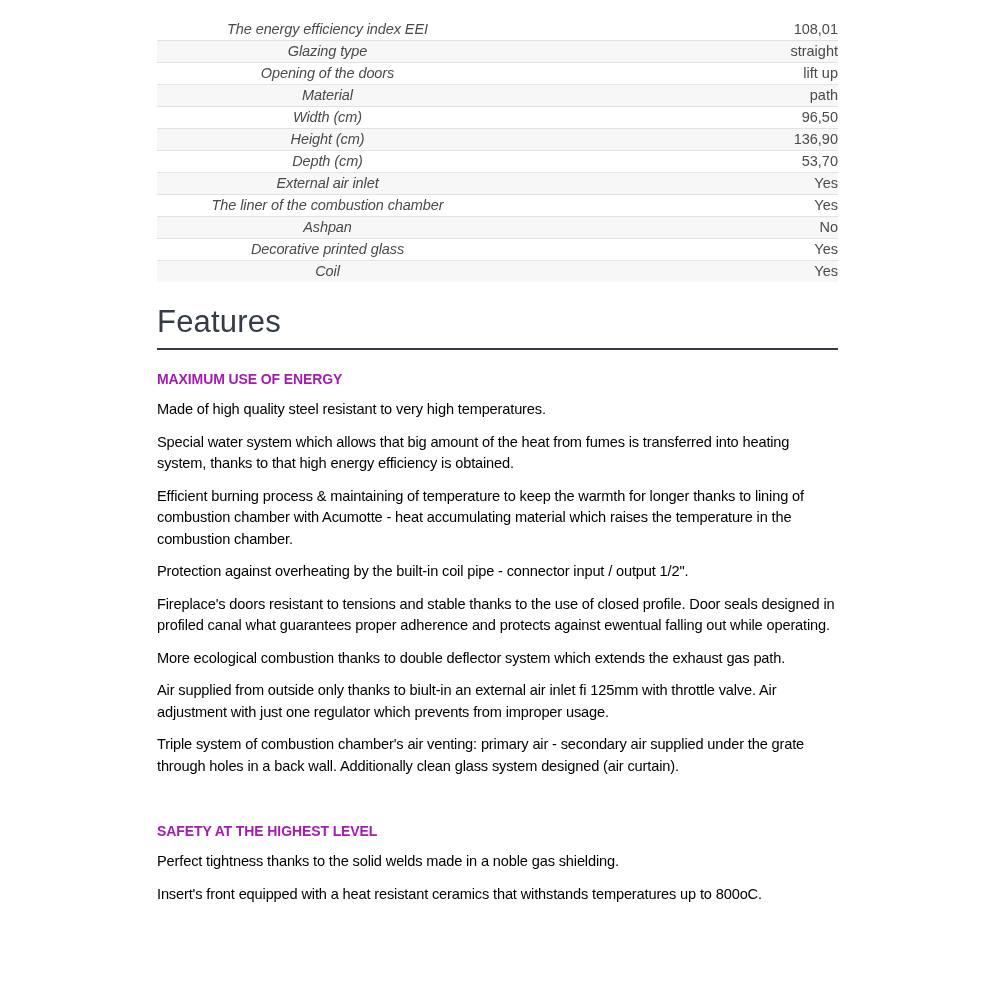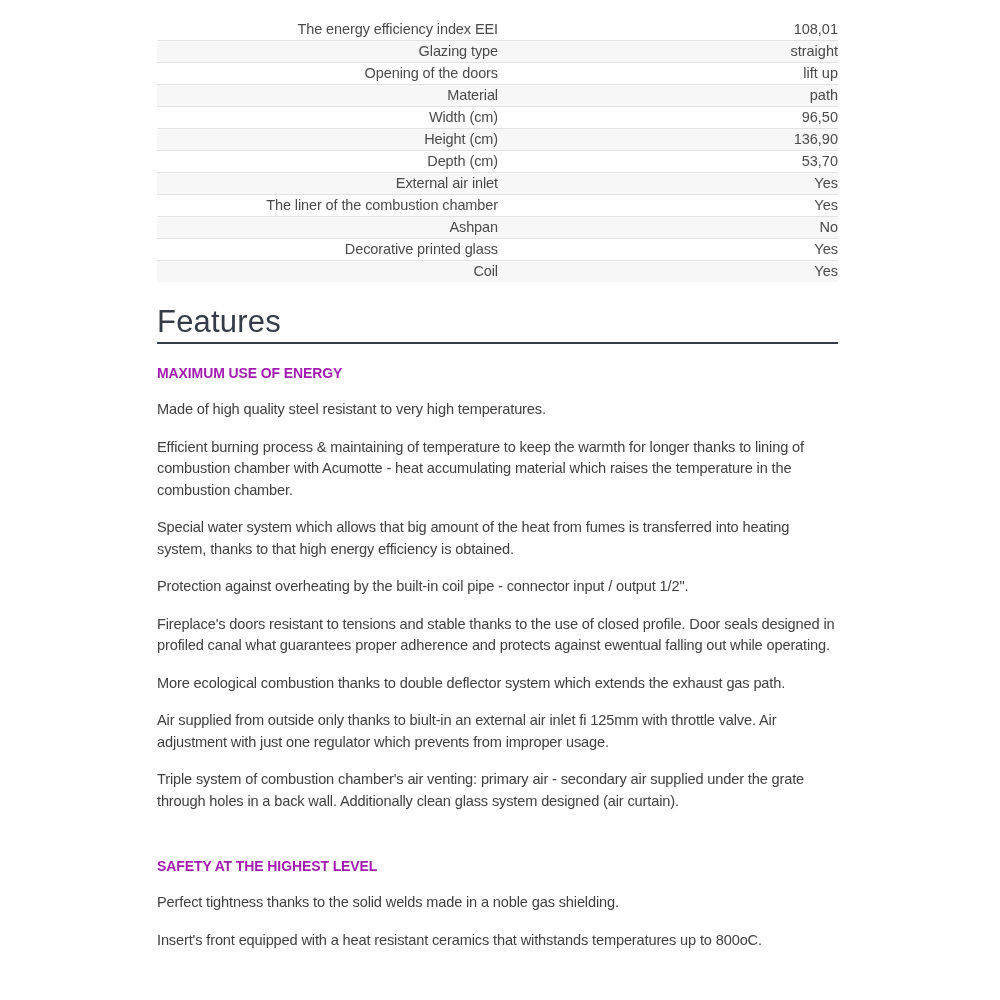--- a/index.html
+++ b/index.html
@@ -36,53 +36,54 @@
   }
   table.specs tr:nth-child(even) td {
     background: #f7f7f7;
   }
   table.specs tr:last-child td {
     border-bottom: none;
     margin-left: 35px;
   }
   table.specs td.label {
     width: 341px;
-    text-align: right;
+    text-align: center;
     letter-spacing: -0.1px;
+    font-style: italic;
   }
   table.specs td.value {
     width: 340px;
     text-align: right;
   }
   h2.features-title {
     margin: 20px 0 0 0;
     font-size: 31px;
     font-weight: normal;
     color: #353b47;
     line-height: 40px;
-    padding-bottom: 0;
+    padding-bottom: 6px;
     border-bottom: 2px solid #353b47;
     letter-spacing: 0.2px;
   }
   .section {
     margin-top: 19px;
   }
   .section h3 {
     margin: 0 0 10px 0;
     font-size: 14px;
     font-weight: bold;
     color: #a21caf;
     line-height: 20px;
     letter-spacing: -0.1px;
   }
   .section p {
-    margin: 16px 0 11px 0;
+    margin: 10px 0 11px 0;
     font-size: 14.6px;
     line-height: 21.5px;
-    color: #404040;
+    color: #000000;
     letter-spacing: -0.15px;
   }
   .section.safety {
     margin-top: 44px;
   }
 </style>
 </head>
 <body>
 
 <div class="content">
@@ -138,22 +139,22 @@
         <td class="value">Yes</td>
       </tr>
     </tbody>
   </table>
 
   <h2 class="features-title">Features</h2>
 
   <div class="section">
     <h3>MAXIMUM USE OF ENERGY</h3>
     <p>Made of high quality steel resistant to very high temperatures.</p>
+    <p>Special water system which allows that big amount of the heat from fumes is transferred into heating system, thanks to that high energy efficiency is obtained.</p>
     <p>Efficient burning process &amp; maintaining of temperature to keep the warmth for longer thanks to lining of combustion chamber with Acumotte - heat accumulating material which raises the temperature in the combustion chamber.</p>
-    <p>Special water system which allows that big amount of the heat from fumes is transferred into heating system, thanks to that high energy efficiency is obtained.</p>
     <p>Protection against overheating by the built-in coil pipe - connector input / output 1/2".</p>
     <p>Fireplace's doors resistant to tensions and stable thanks to the use of closed profile. Door seals designed in profiled canal what guarantees proper adherence and protects against ewentual falling out while operating.</p>
     <p>More ecological combustion thanks to double deflector system which extends the exhaust gas path.</p>
     <p>Air supplied from outside only thanks to biult-in an external air inlet fi 125mm with throttle valve. Air adjustment with just one regulator which prevents from improper usage.</p>
     <p>Triple system of combustion chamber's air venting: primary air - secondary air supplied under the grate through holes in a back wall. Additionally clean glass system designed (air curtain).</p>
   </div>
 
   <div class="section safety">
     <h3>SAFETY AT THE HIGHEST LEVEL</h3>
     <p>Perfect tightness thanks to the solid welds made in a noble gas shielding.</p>

